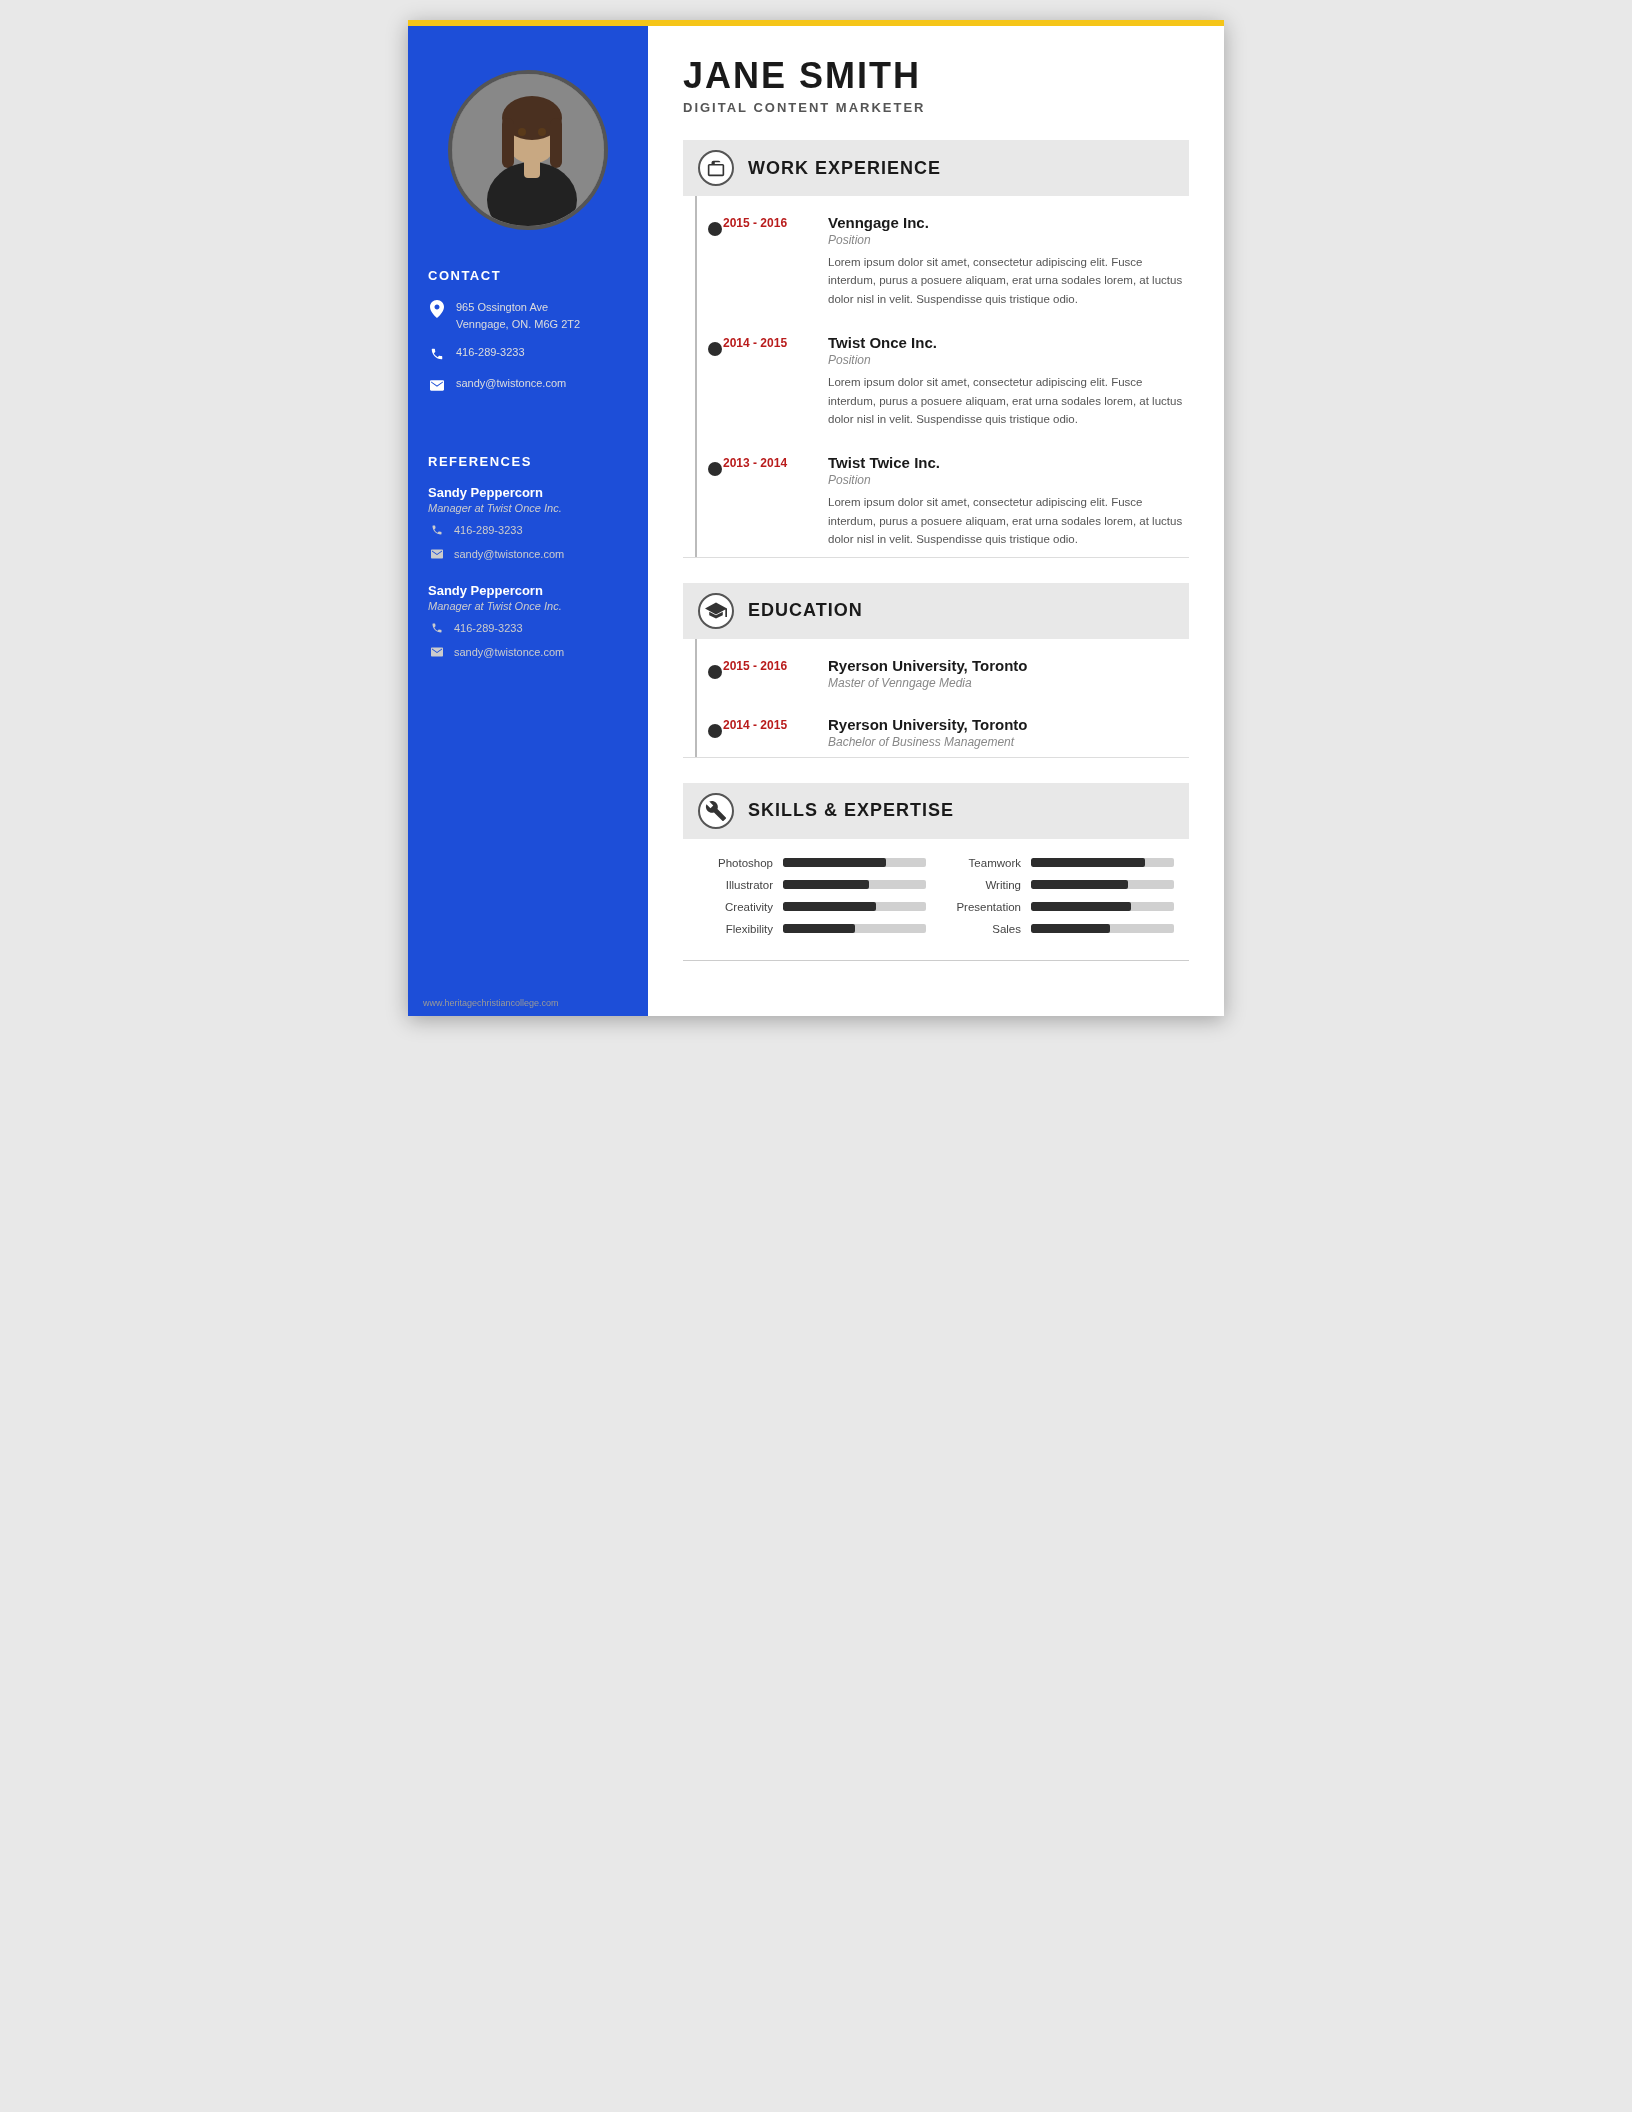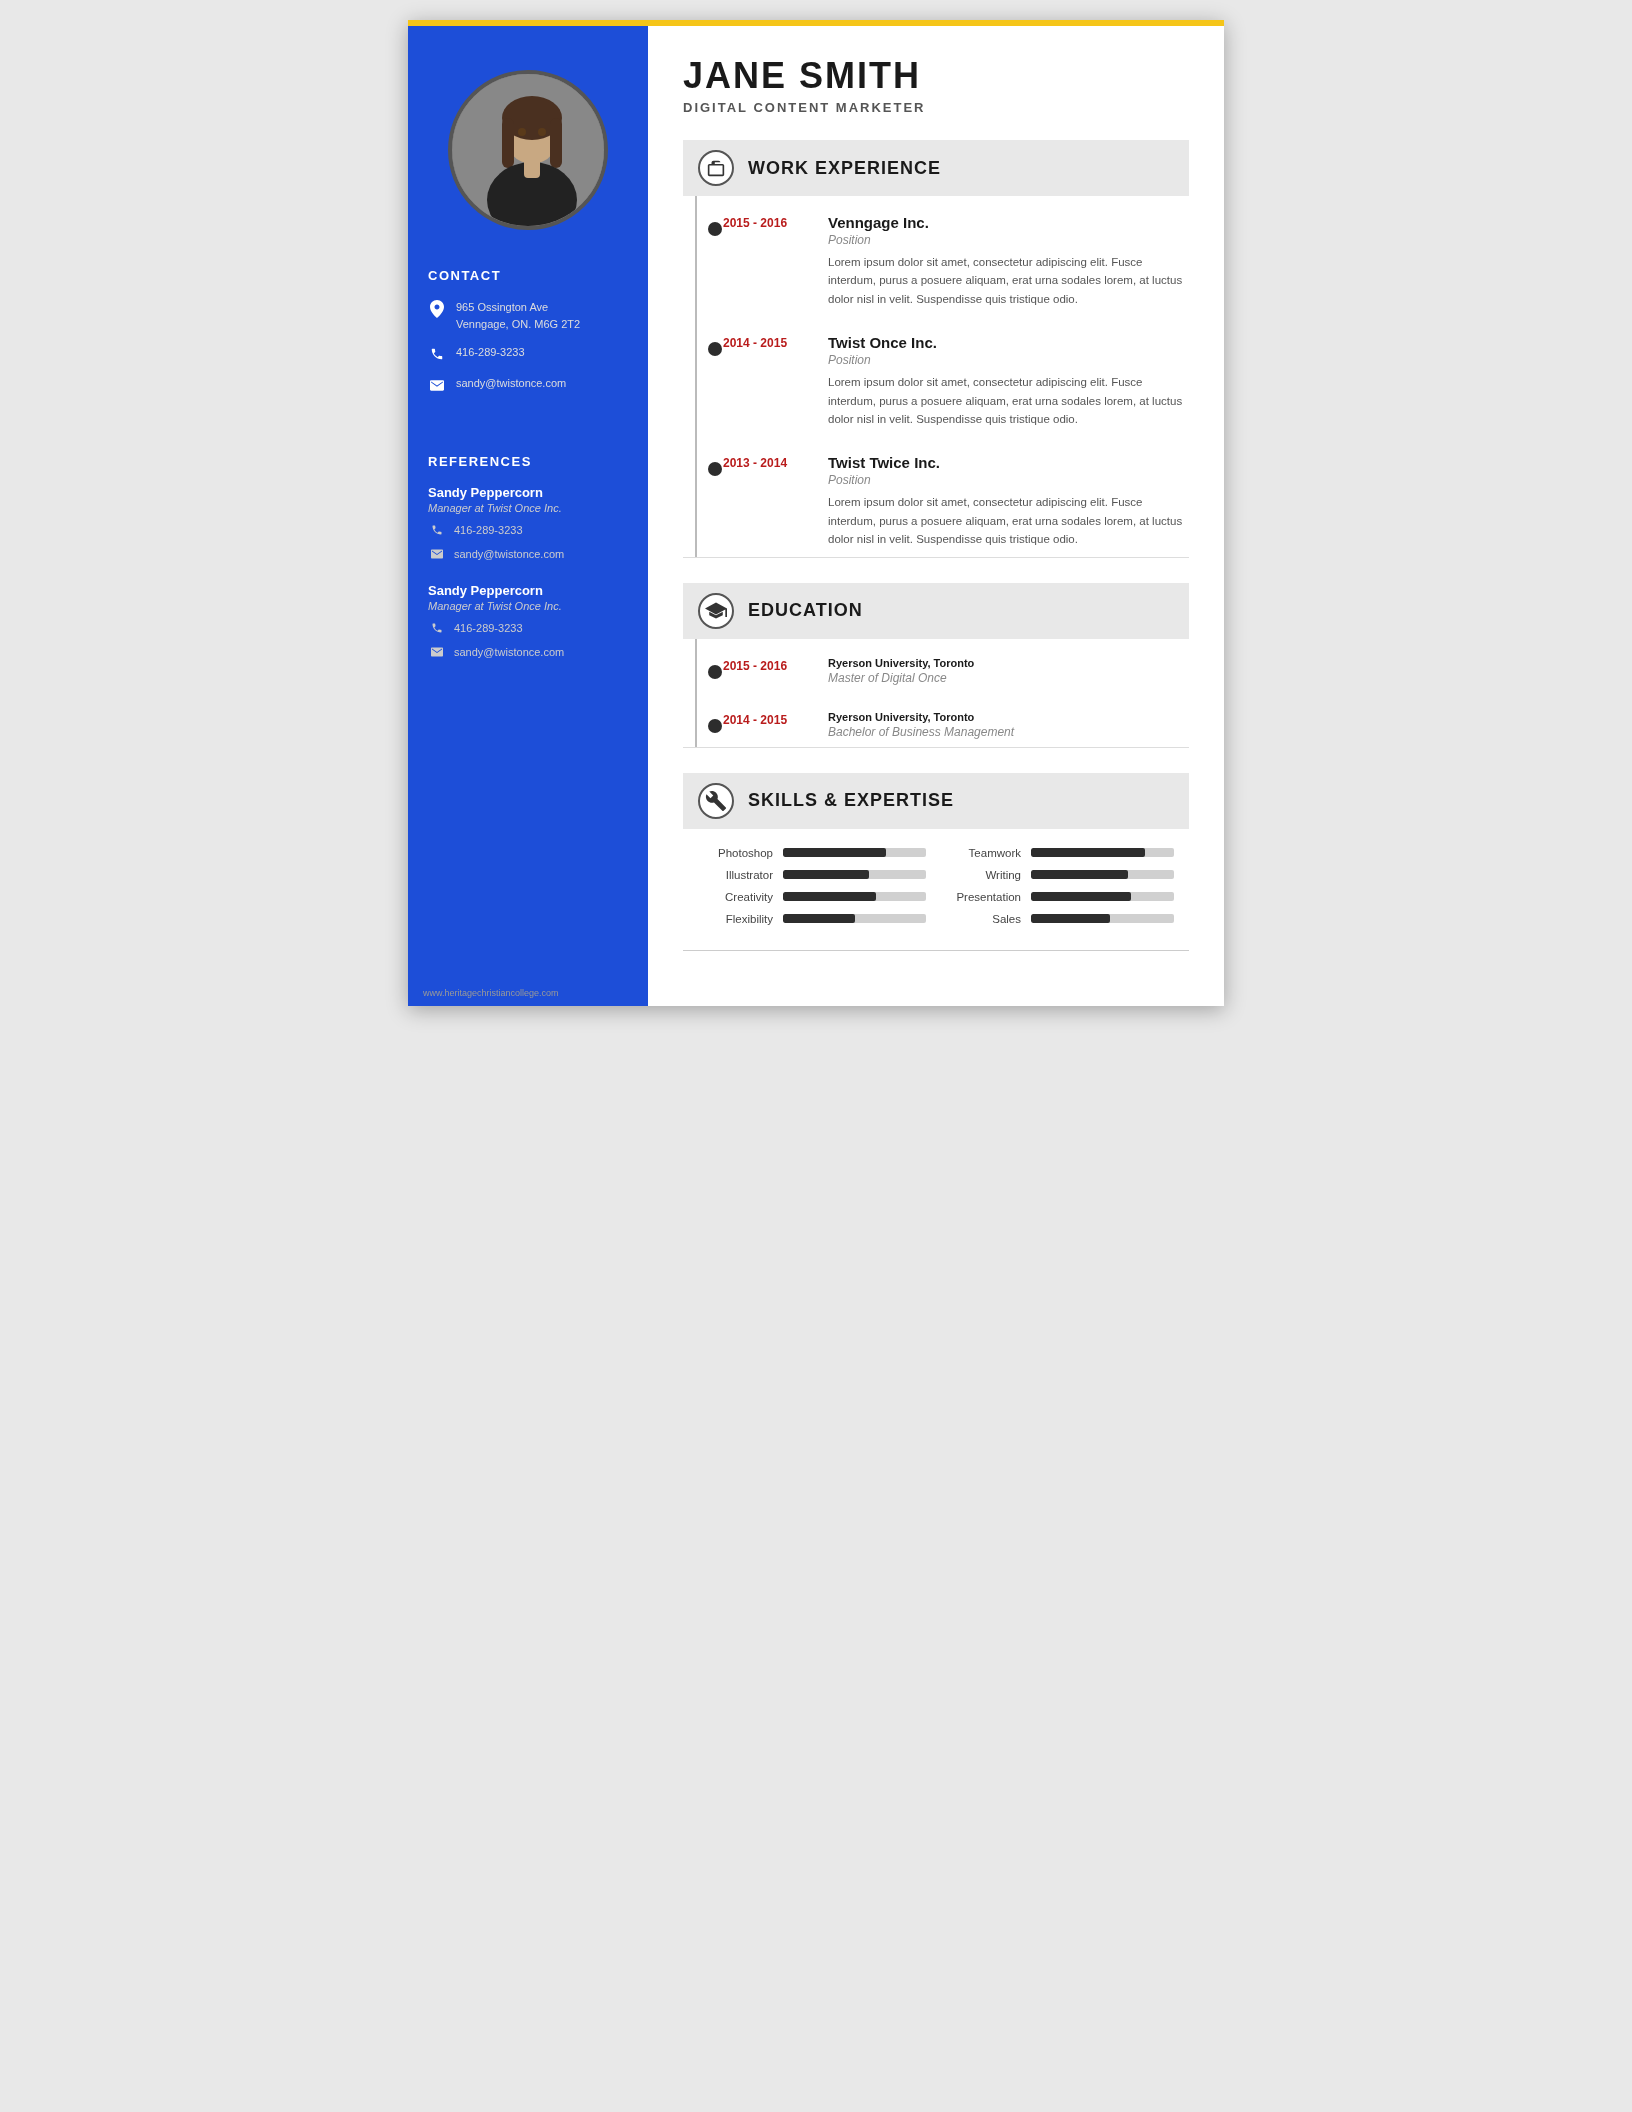--- a/index.html
+++ b/index.html
@@ -244,21 +244,21 @@
       margin-bottom: 6px;
     }
     .timeline-desc {
       font-size: 11.5px;
       color: #555;
       line-height: 1.6;
     }
 
     
     .edu-title {
-      font-size: 11px;
+      font-size: 15px;
       font-weight: 700;
       color: #1a1a1a;
       margin-bottom: 2px;
     }
     .edu-degree {
       font-size: 12px;
       color: #888;
       font-style: italic;
     }
 
@@ -482,21 +482,21 @@
         </div>
         <div class="section-header-title">EDUCATION</div>
       </div>
 
       <div class="timeline">
 
         <div class="timeline-item">
           <div class="timeline-date">2015 - 2016</div>
           <div class="timeline-body">
             <div class="edu-title">Ryerson University, Toronto</div>
-            <div class="edu-degree">Master of Digital Once</div>
+            <div class="edu-degree">Master of Venngage Media</div>
           </div>
         </div>
 
         <div class="timeline-item">
           <div class="timeline-date">2014 - 2015</div>
           <div class="timeline-body">
             <div class="edu-title">Ryerson University, Toronto</div>
             <div class="edu-degree">Bachelor of Business Management</div>
           </div>
         </div>

